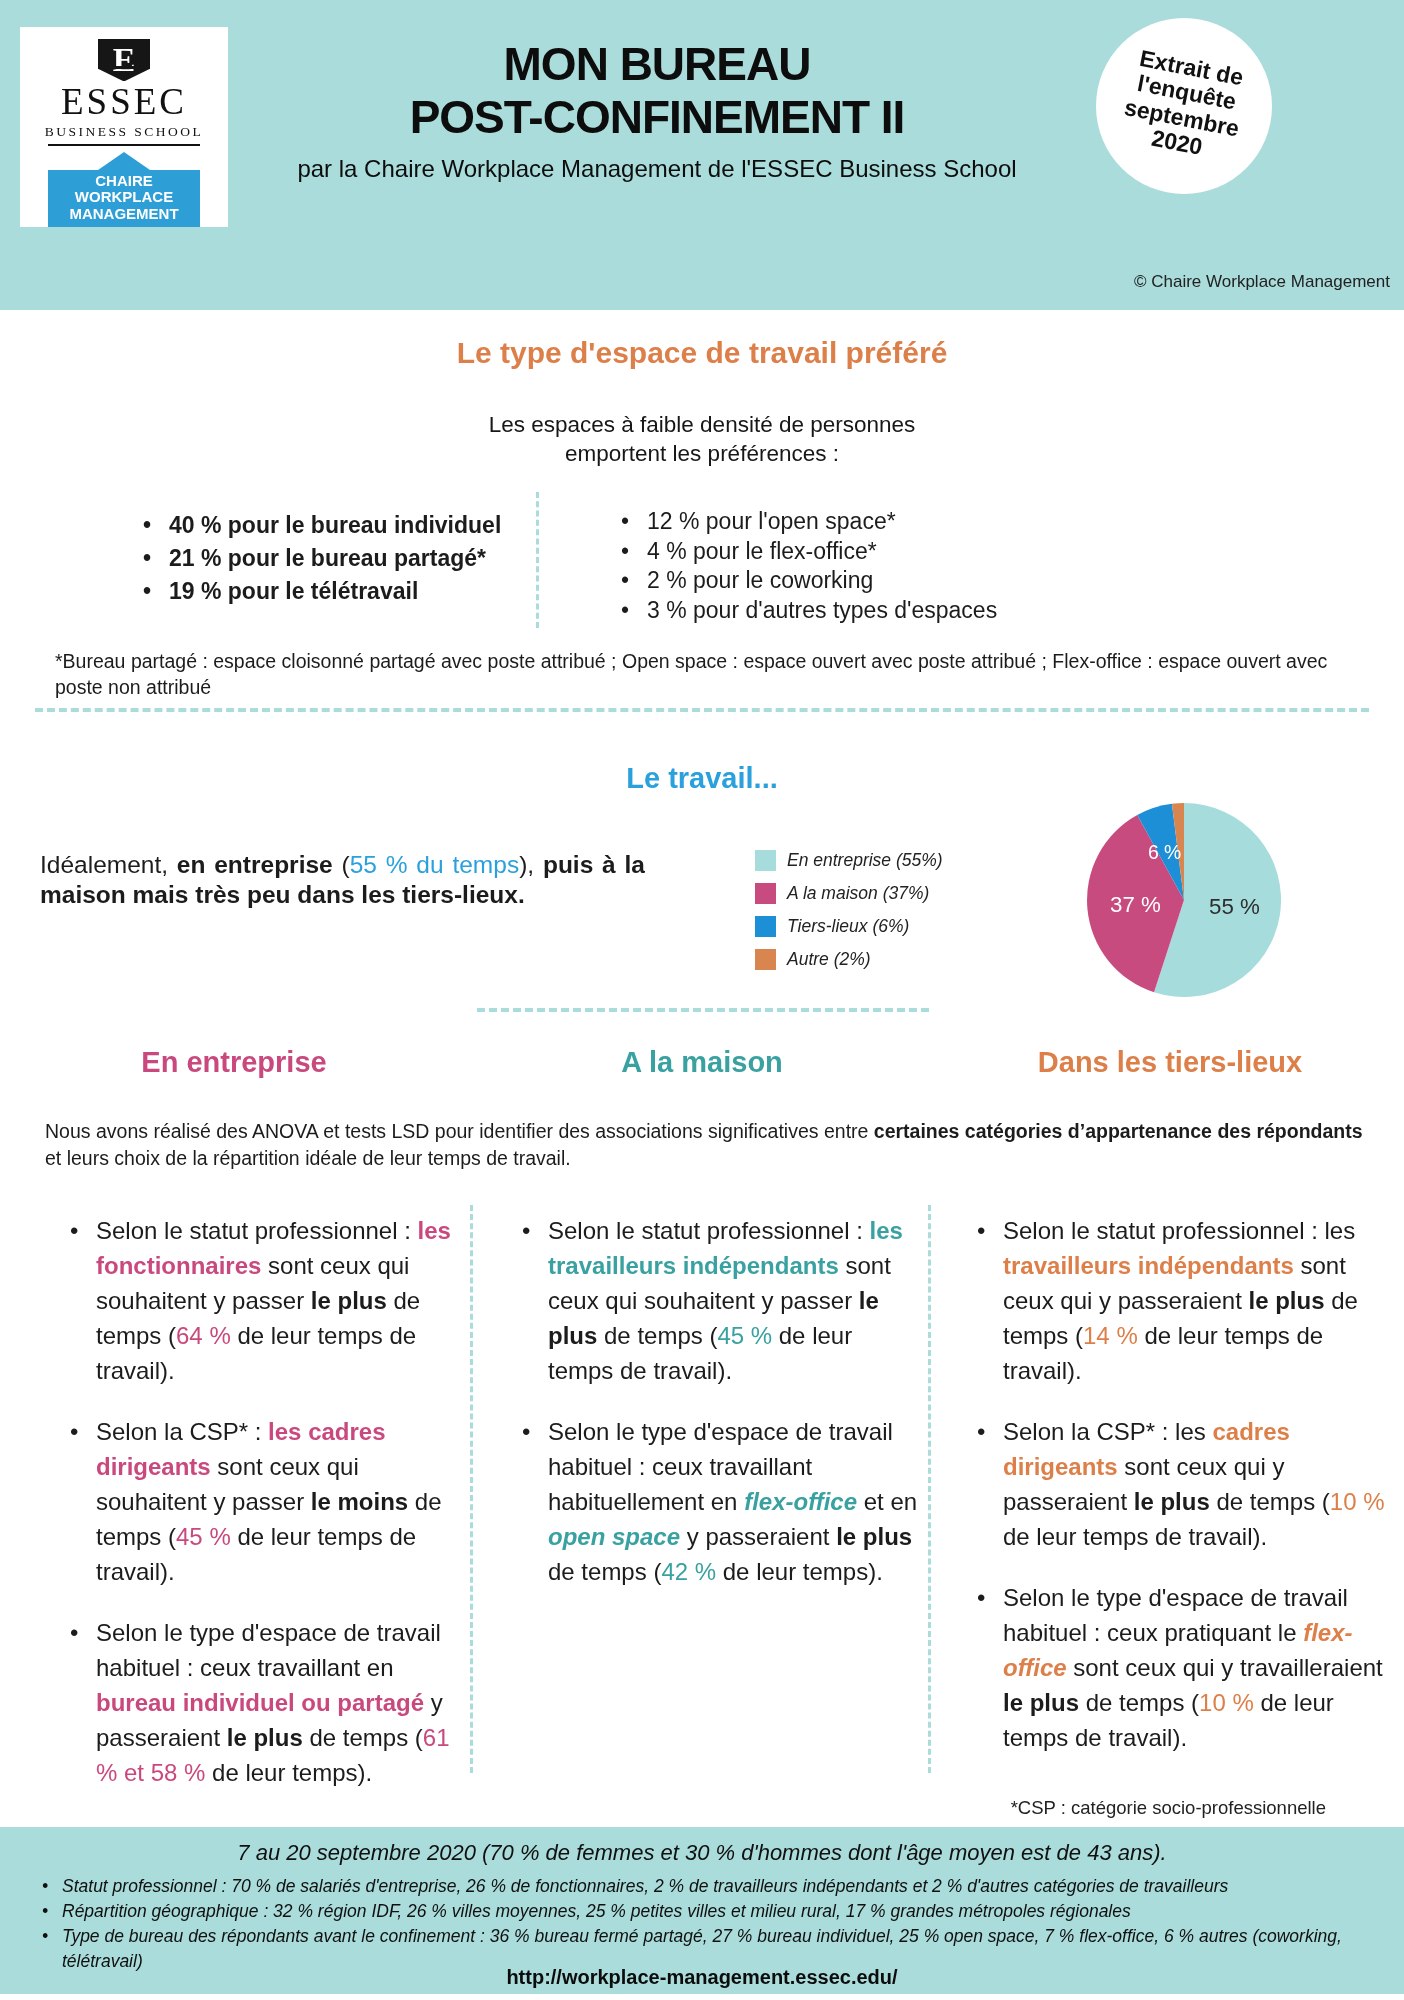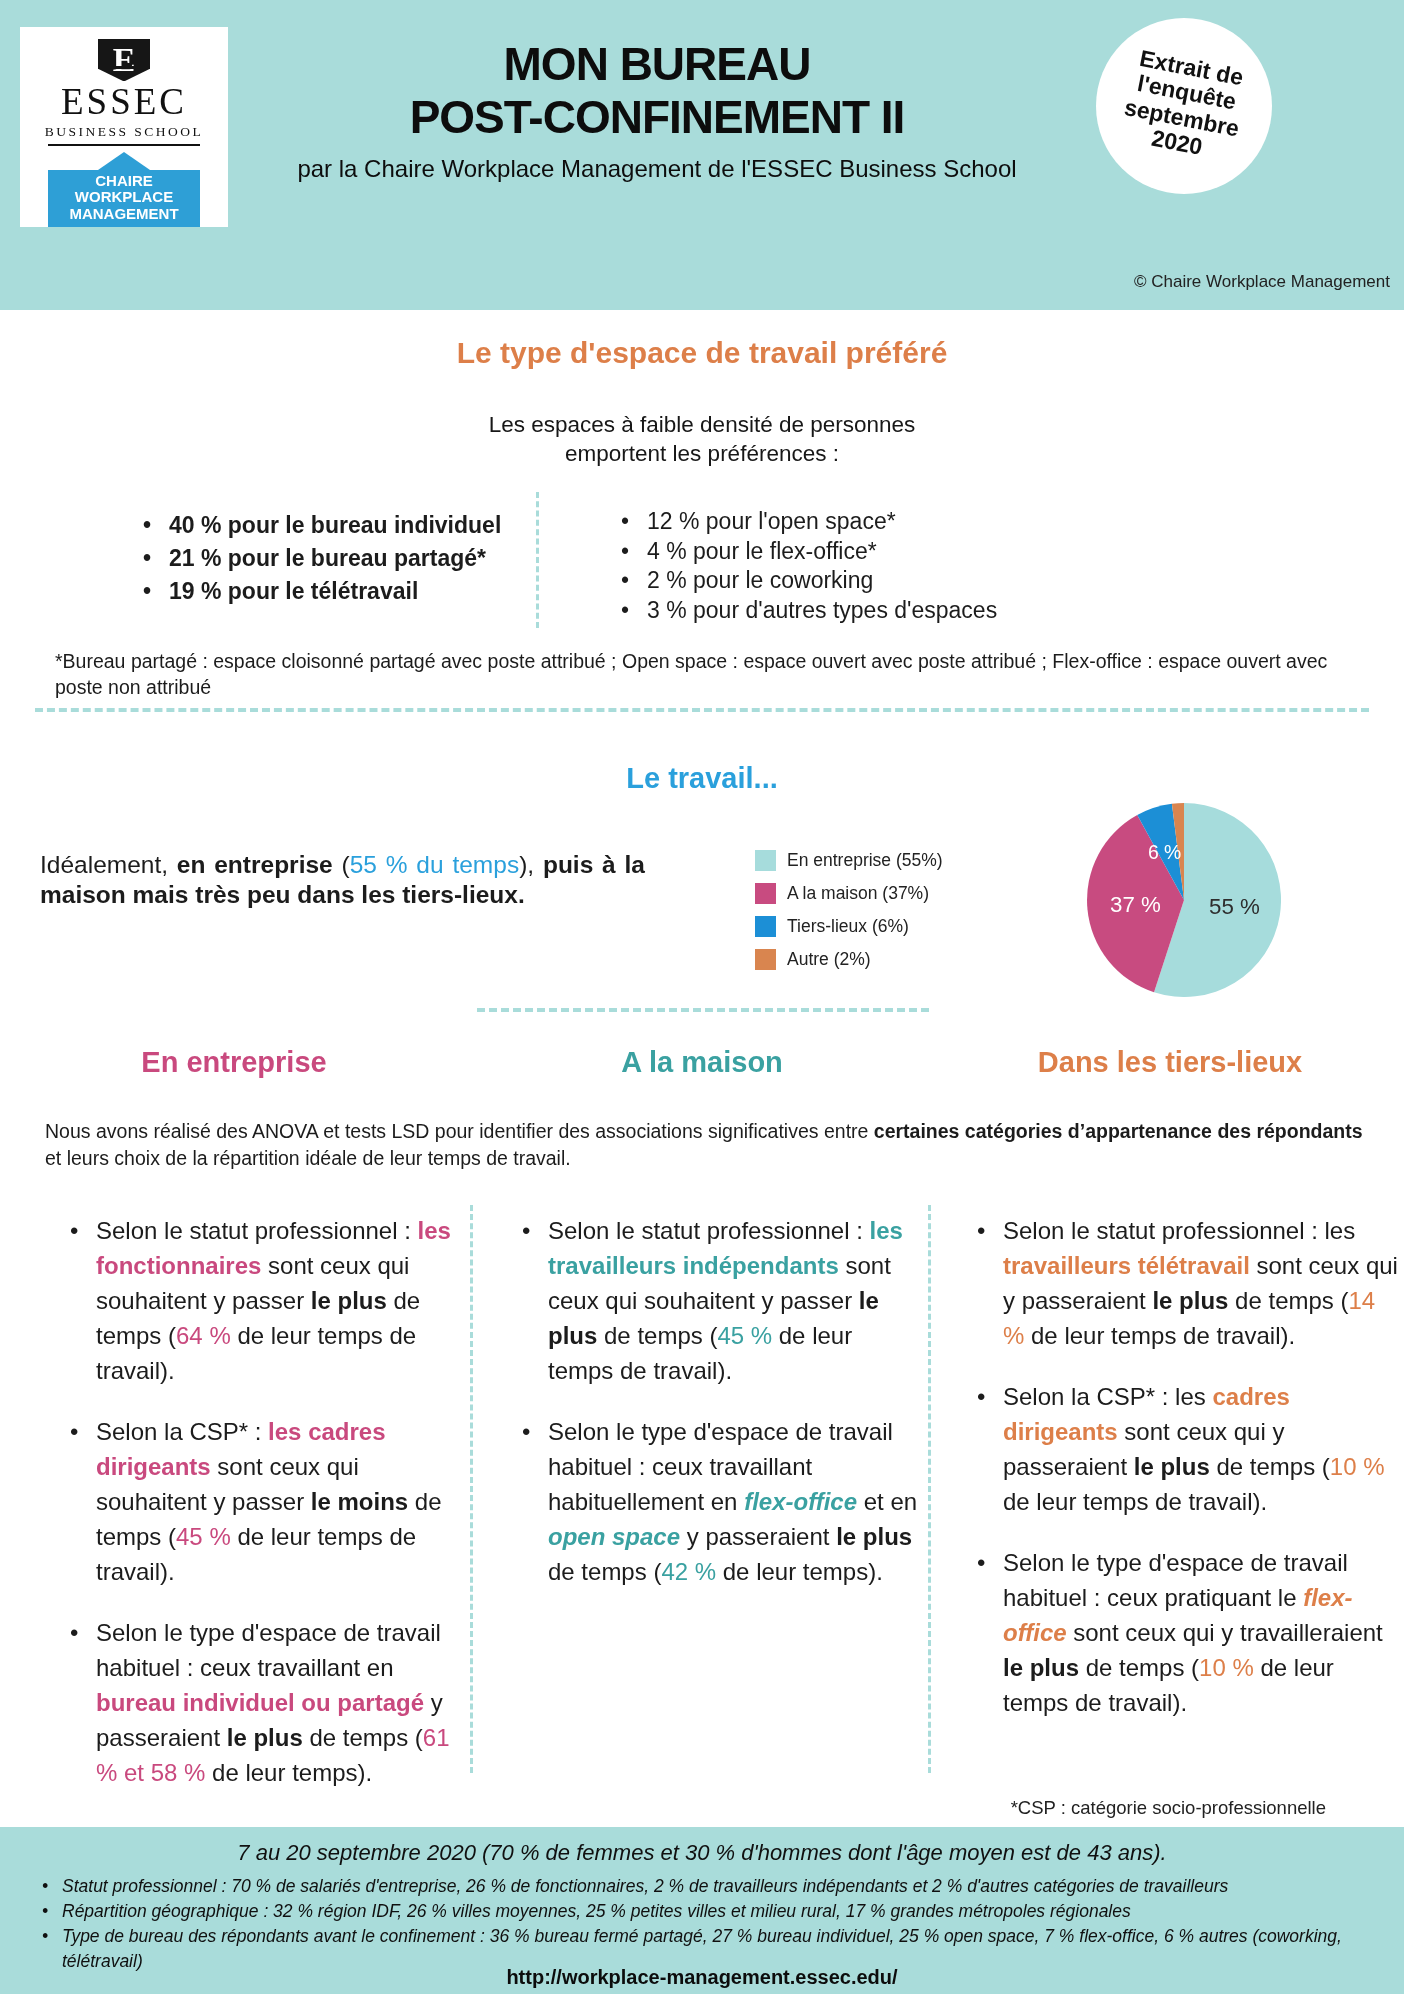--- a/index.html
+++ b/index.html
@@ -38,21 +38,21 @@
   .list-left{position:absolute;left:118px;top:492px;font-size:23px;font-weight:700;line-height:33px;}
   .list-right{position:absolute;left:596px;top:490px;font-size:23px;line-height:29.5px;}
   .vdash1{position:absolute;left:536px;top:492px;height:136px;border-left:3px dashed #a9dcda;}
   .footnote{position:absolute;left:55px;top:648px;width:1300px;font-size:19.5px;line-height:26px;color:#1c1c1c;}
   .hdash1{position:absolute;left:35px;right:35px;top:708px;border-top:4px dashed #a9dcda;}
   
   .travail-title{position:absolute;left:0;width:100%;top:762px;text-align:center;
                  font-size:29px;font-weight:800;color:#2aa0dc;}
   .lead{position:absolute;left:40px;top:850px;width:605px;font-size:24.5px;line-height:30px;text-align:justify;}
   .legend{position:absolute;left:755px;top:850px;}
-  .legend-row{display:flex;align-items:flex-start;margin-bottom:12px;}
+  .legend-row{display:flex;align-items:flex-start;margin-bottom:12px;font-style:italic;}
   .swatch{width:21px;height:21px;margin-right:11px;flex:0 0 auto;}
   .legend-label{font-size:17.5px;color:#222;}
   .pie-wrap{position:absolute;left:1087px;top:803px;width:194px;height:194px;}
   .hdash2{position:absolute;left:477px;top:1008px;width:452px;border-top:4px dashed #a9dcda;}
   
   .col-headings{position:absolute;left:0;top:1046px;width:100%;display:flex;}
   .col-headings div{flex:1;text-align:center;font-size:29px;font-weight:800;}
   .anova{position:absolute;left:45px;top:1118px;width:1320px;font-size:19.5px;line-height:27px;}
   .col{position:absolute;top:1196px;font-size:24px;line-height:35px;}
   .col li{margin-bottom:26px;}
@@ -188,21 +188,21 @@
     <li><span>Selon la CSP* : </span><span class="b pink">les cadres dirigeants</span><span> sont ceux qui souhaitent y passer </span><span class="b">le moins</span><span> de temps (</span><span class="pink">45 %</span><span> de leur temps de travail).</span></li>
     <li><span>Selon le type d'espace de travail habituel : ceux travaillant en </span><span class="b pink">bureau individuel ou partagé</span><span> y passeraient </span><span class="b">le plus</span><span> de temps (</span><span class="pink">61 % et 58 %</span><span> de leur temps).</span></li>
   </ul>
   <div class="vsep1"></div>
   <ul class="plainlist col col2">
     <li><span>Selon le statut professionnel : </span><span class="b teal">les travailleurs indépendants</span><span> sont ceux qui souhaitent y passer </span><span class="b">le plus</span><span> de temps (</span><span class="teal">45 %</span><span> de leur temps de travail).</span></li>
     <li><span>Selon le type d'espace de travail habituel : ceux travaillant habituellement en </span><span class="bi teal">flex-office</span><span> et en </span><span class="bi teal">open space</span><span> y passeraient </span><span class="b">le plus</span><span> de temps (</span><span class="teal">42 %</span><span> de leur temps).</span></li>
   </ul>
   <div class="vsep2"></div>
   <ul class="plainlist col col3">
-    <li><span>Selon le statut professionnel : les </span><span class="b orange">travailleurs télétravail</span><span> sont ceux qui y passeraient </span><span class="b">le plus</span><span> de temps (</span><span class="orange">14 %</span><span> de leur temps de travail).</span></li>
+    <li><span>Selon le statut professionnel : les </span><span class="b orange">travailleurs indépendants</span><span> sont ceux qui y passeraient </span><span class="b">le plus</span><span> de temps (</span><span class="orange">14 %</span><span> de leur temps de travail).</span></li>
     <li><span>Selon la CSP* : les </span><span class="b orange">cadres dirigeants</span><span> sont ceux qui y passeraient </span><span class="b">le plus</span><span> de temps (</span><span class="orange">10 %</span><span> de leur temps de travail).</span></li>
     <li><span>Selon le type d'espace de travail habituel : ceux pratiquant le </span><span class="bi orange">flex-office</span><span> sont ceux qui y travailleraient </span><span class="b">le plus</span><span> de temps (</span><span class="orange">10 %</span><span> de leur temps de travail).</span></li>
   </ul>
 
   <div class="csp-note">*CSP : catégorie socio-professionnelle</div>
 
   <div class="band-bottom">
     <div class="foot-lines">
       <div>7 au 20 septembre 2020 (70 % de femmes et 30 % d'hommes dont l'âge moyen est de 43 ans).</div>
     </div>

